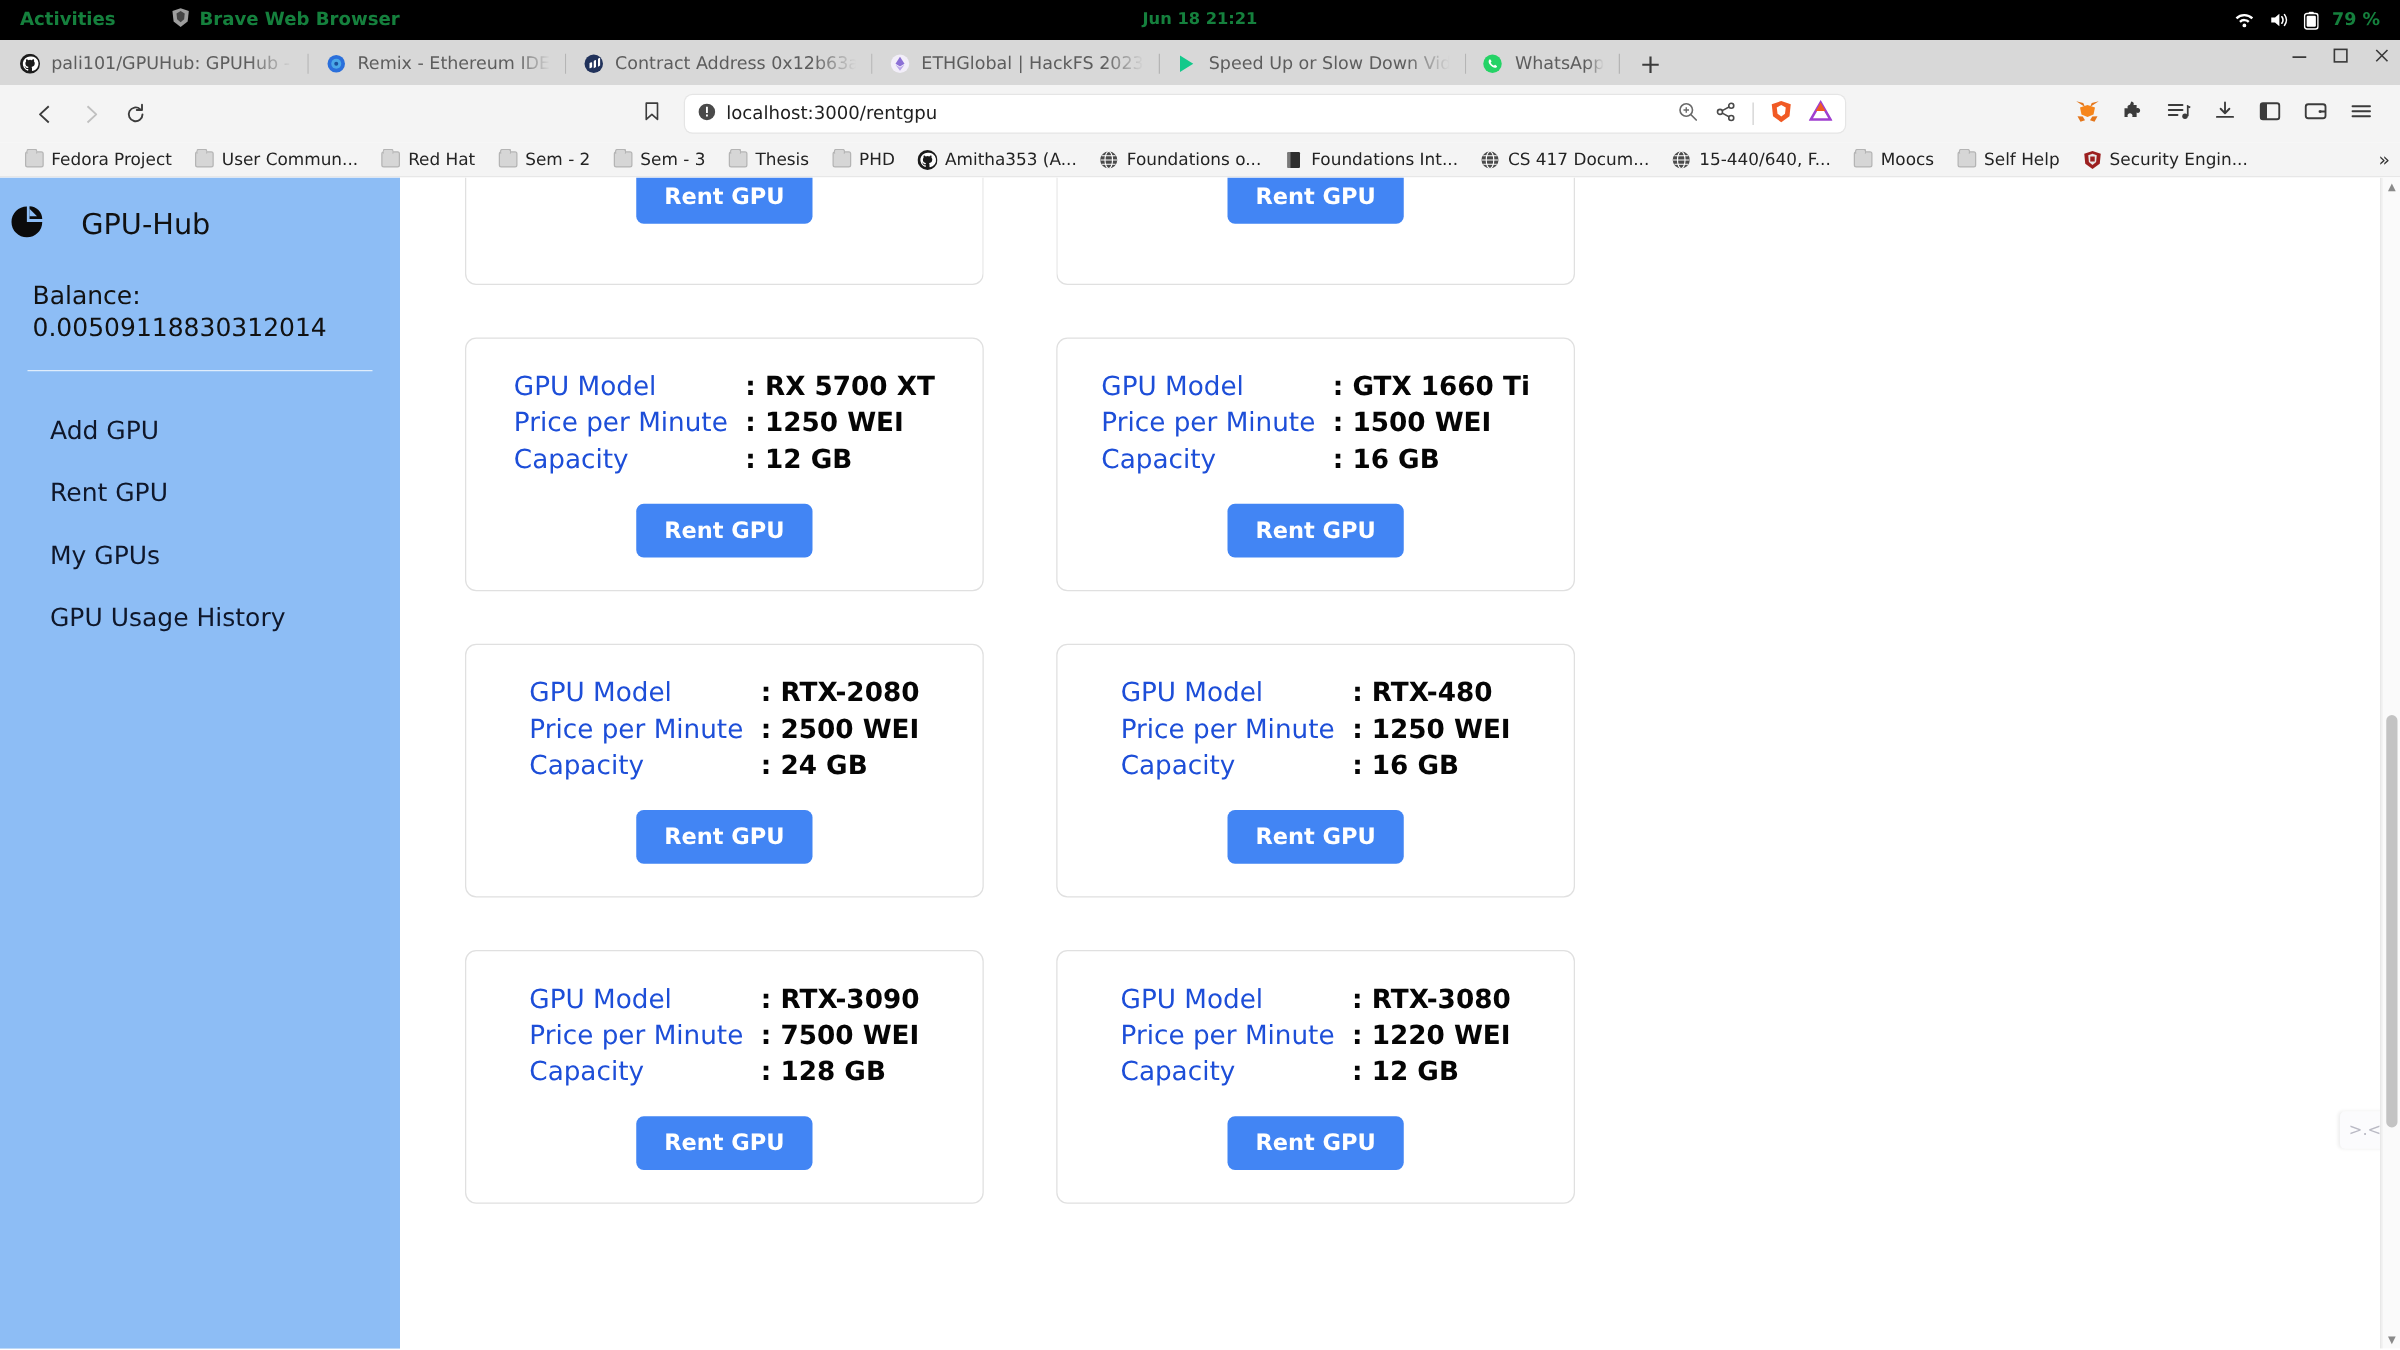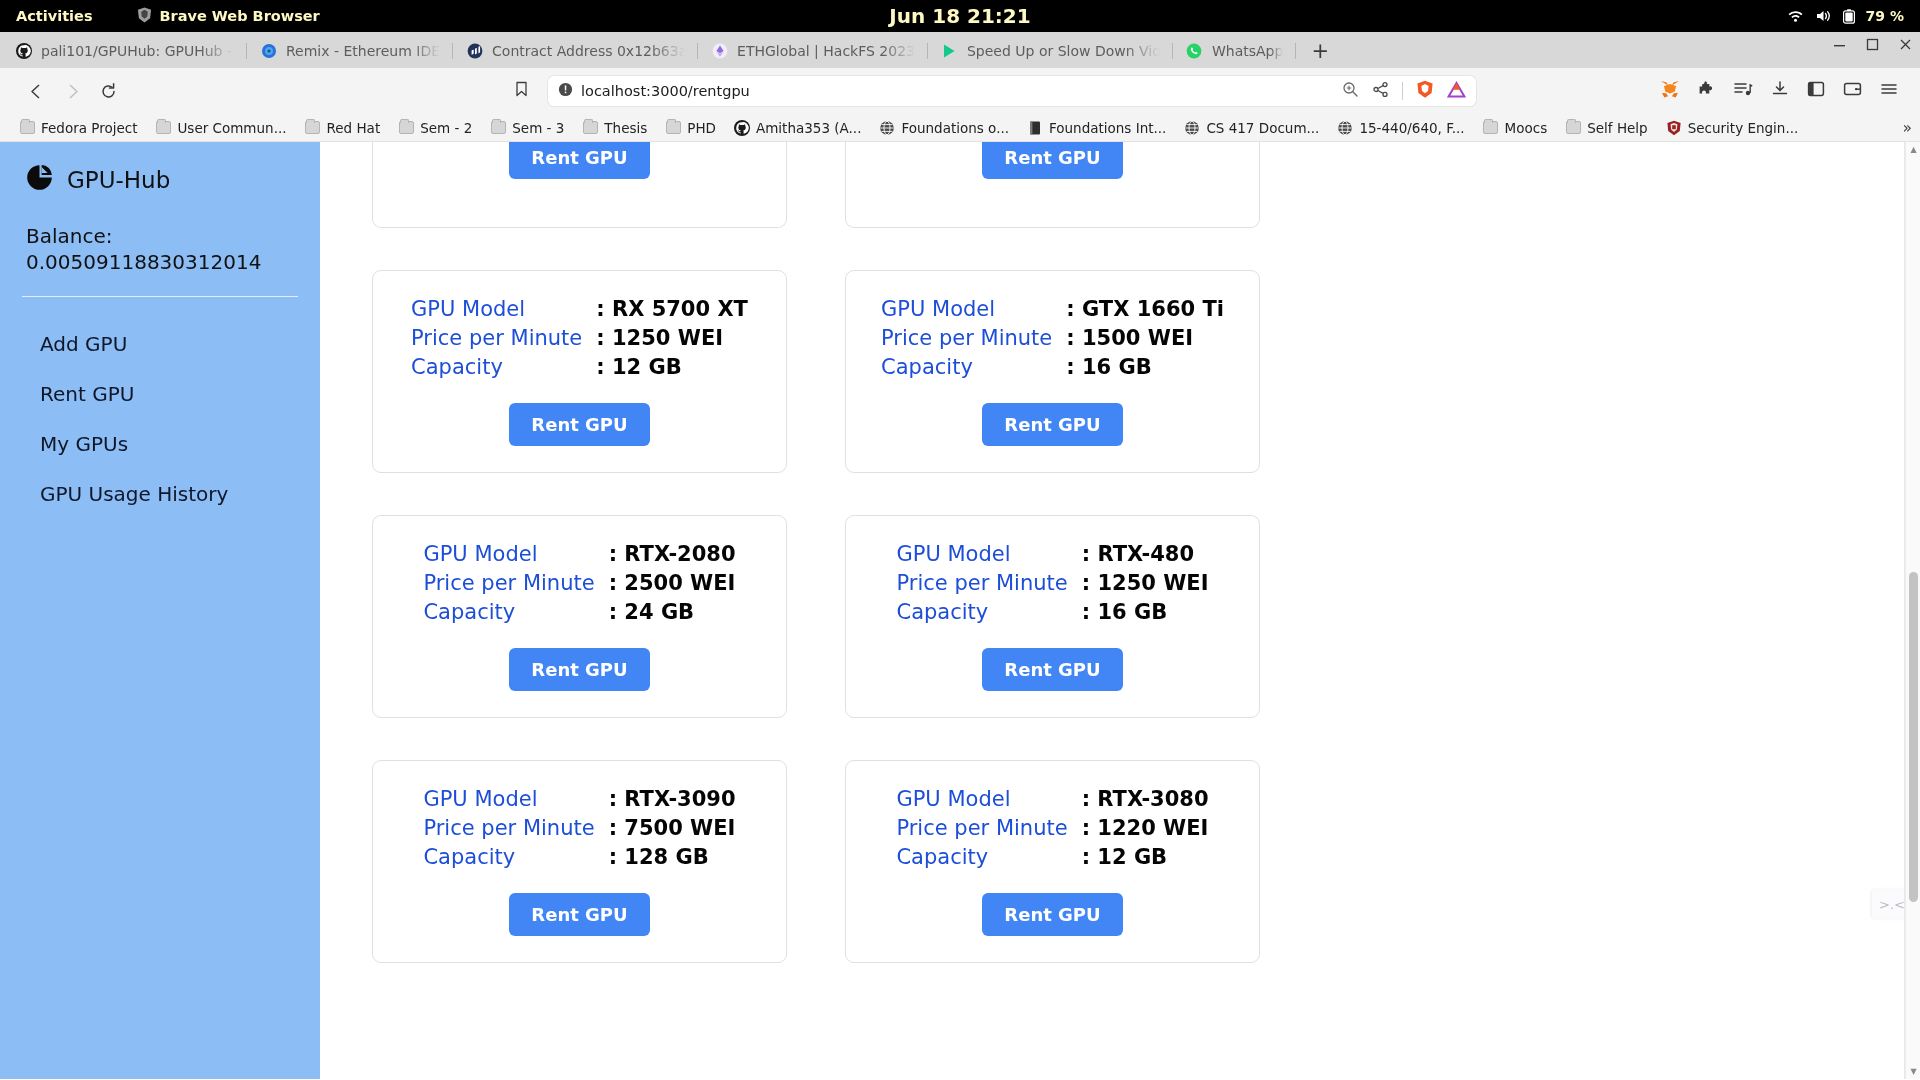--- a/index.html
+++ b/index.html
@@ -7,31 +7,31 @@
   html, body {
     width: 1920px; height: 1080px;
     overflow: hidden;
     font-family: "DejaVu Sans", "Liberation Sans", sans-serif;
     background: #ffffff;
   }
 
   
   .gnome-bar {
     height: 32px; width: 100%;
-    background: #000000; color: #fef9c3;
+    background: #000000; color: #15803d;
     display: flex; align-items: center;
     font-size: 14.5px; font-weight: 600;
     position: relative;
   }
   .gnome-activities { margin-left: 16px; }
   .gnome-appname { margin-left: 44px; display: flex; align-items: center; gap: 8px; }
   .gnome-clock {
     position: absolute; left: 50%; top: 50%;
     transform: translate(-50%, -50%);
-    font-weight: 600; font-size: 20px;
+    font-weight: 600; font-size: 13px;
   }
   .gnome-right {
     position: absolute; right: 16px; top: 50%; transform: translateY(-50%);
     display: flex; align-items: center; gap: 11px; font-size: 14px;
   }
   .gnome-right svg { display: block; }
 
   
   .tabstrip {
     height: 36px; width: 100%;
@@ -177,22 +177,22 @@
 
   
   .sidebar {
     width: 320px;
     flex: 0 0 320px;
     background: #8dbdf5;
     padding: 22px 0 0 0;
     position: relative;
   }
   .brand {
-    display:flex; align-items:center; gap: 14px;
-    padding: 0 0 0 26px;
+    display:flex; align-items:center; gap: 30px;
+    padding: 0 0 0 8px;
     margin-bottom: 28px;
   }
   .brand-title { font-size: 23px; color:#111; }
   .balance { padding: 0 26px; font-size: 20px; color:#111; line-height: 1.32; }
   .divider {
     height:1px; background: rgba(255,255,255,0.72);
     margin: 20px 22px 0 22px;
   }
   .navlist { padding-top: 22px; }
   .navitem {

